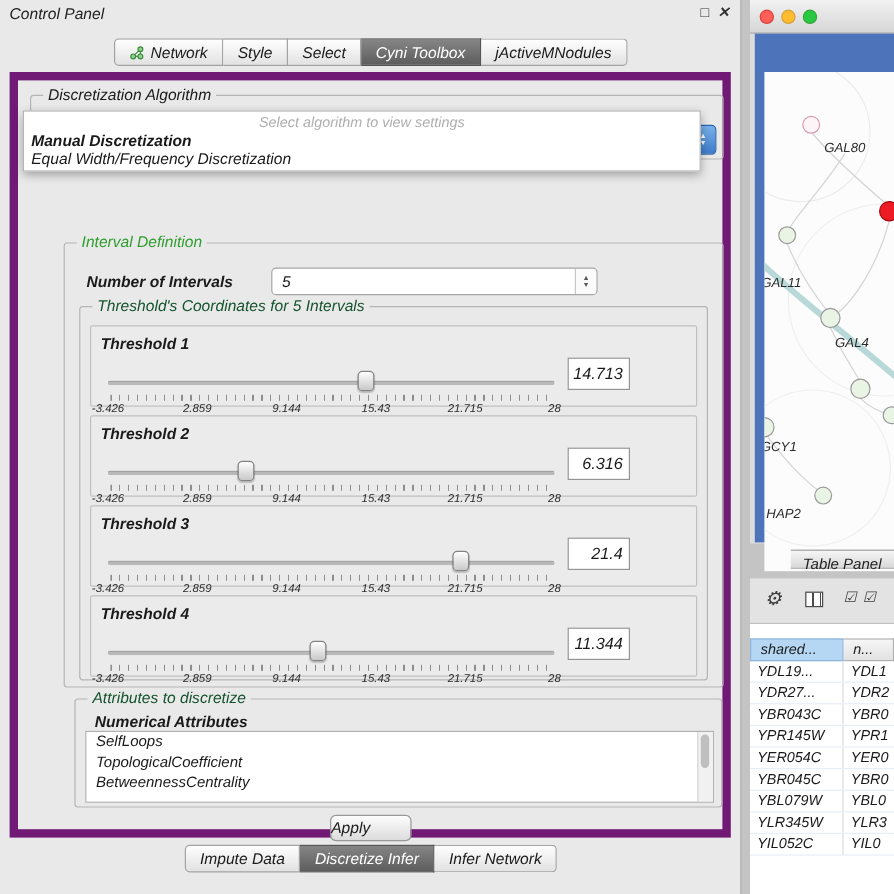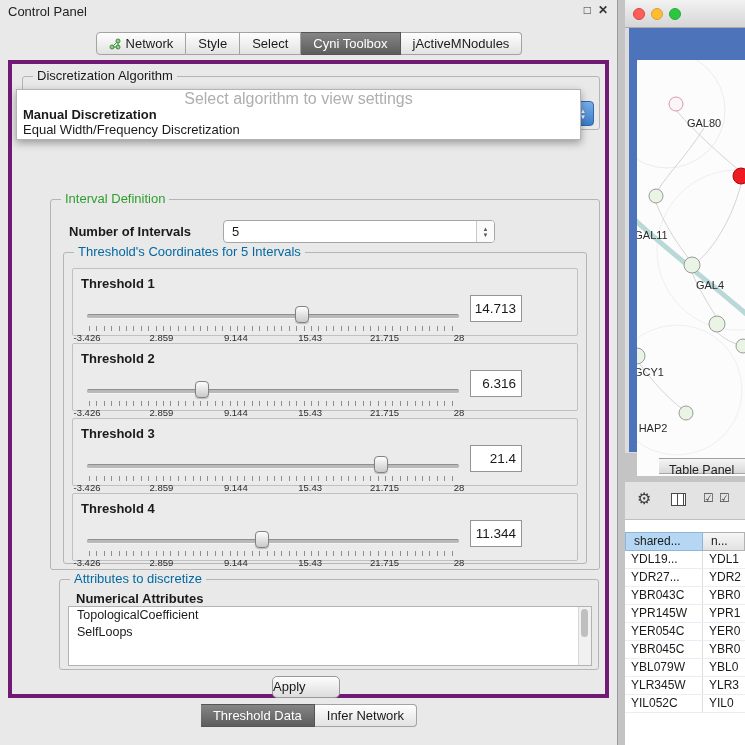--- a/index.html
+++ b/index.html
@@ -1,18 +1,18 @@
 <!DOCTYPE html>
 <html><head>
 <meta charset="utf-8">
 <style>
   html,body{margin:0;padding:0;}
   #app{position:relative;width:745px;height:745px;background:#c8c8c8;
        font-family:"Liberation Sans",sans-serif;color:#1a1a1a;overflow:hidden;}
-  .abs{position:absolute;}
+  .abs{position:absolute;font-style:italic;}
 
   
   #ctrl{left:0;top:0;width:618px;height:745px;background:#e9e9e9;border-right:1px solid #9b9b9b;box-sizing:border-box;}
   #cp-title{left:8px;top:4px;font-size:13px;color:#222;}
   .winicon{top:3px;font-size:12px;color:#333;cursor:pointer;}
   #float-ic{right:26px;}
   #close-ic{right:9px;font-weight:bold;}
 
   
   .tabrow{left:0;width:618px;display:flex;justify-content:center;align-items:center;}
@@ -20,31 +20,31 @@
   #bottabs{top:704px;}
   .tab{height:23px;line-height:22px;padding:0 12px;font-size:13px;
        background:linear-gradient(#fefefe,#e2e2e2);border:1px solid #a3a3a3;border-left:none;
        box-sizing:border-box;display:flex;align-items:center;cursor:pointer;white-space:nowrap;}
   .tab.first{border-left:1px solid #a3a3a3;border-radius:4px 0 0 4px;}
   .tab.last{border-radius:0 4px 4px 0;}
   .tab.sel{background:linear-gradient(#858585,#5d5d5d);color:#fff;border-color:#555;}
   .neticon{margin-right:5px;}
 
   
-  #panel{left:8px;top:60px;width:601px;height:638px;border:4px solid #701a75;background:#e9e9e9;box-sizing:border-box;}
+  #panel{left:8px;top:60px;width:601px;height:638px;border:7px solid #701a75;background:#e9e9e9;box-sizing:border-box;}
 
   .group{position:absolute;border:1px solid #b5b5b5;border-radius:3px;box-sizing:border-box;}
   .gtitle{position:absolute;top:-9px;left:10px;background:#e9e9e9;padding:0 4px;font-size:13px;white-space:nowrap;}
   .gtitle.green{color:#2f9e2f;}
-  .gtitle.blue{color:#0369a1;}
+  .gtitle.blue{color:#14532d;}
 
   
   #dd{left:4px;top:25px;width:563px;height:49px;background:#fff;border:1px solid #b4b4b4;
       box-shadow:0 3px 8px rgba(0,0,0,.35);z-index:40;}
-  #dd .prompt{height:16px;line-height:16px;text-align:center;color:#aeaeae;font-size:16px;margin-top:1px;}
+  #dd .prompt{height:16px;line-height:16px;text-align:center;color:#aeaeae;font-size:12px;margin-top:1px;}
   #dd .opt{height:15px;line-height:15px;padding-left:6px;font-size:13px;cursor:pointer;}
   #dd .opt.bold{font-weight:bold;}
 
   #algo-stepper{left:560px;top:37px;width:22px;height:25px;z-index:10;border-radius:4px;
       background:linear-gradient(#79b0ea,#3d7cc9);border:1px solid #2f66ad;box-sizing:border-box;
       display:flex;flex-direction:column;align-items:center;justify-content:center;color:#fff;font-size:6px;line-height:6px;}
 
   
   .combo{position:absolute;background:#fff;border:1px solid #a6a6a6;border-radius:4px;font-size:13px;
          line-height:21px;padding-left:8px;box-sizing:border-box;cursor:pointer;overflow:hidden;}
@@ -258,34 +258,38 @@
             </div>
           </div>
 
         </div>
       </div>
 
       <div id="attr-group" class="group">
         <span class="gtitle blue">Attributes to discretize</span>
         <div id="attr-head">Numerical Attributes</div>
         <div id="attr-list">
+          <div class="litem">SelfLoops</div>
           <div class="litem">TopologicalCoefficient</div>
-          <div class="litem">SelfLoops</div>
+          <div class="litem">BetweennessCentrality</div>
           <div id="attr-sb">
               <div class="sbthumb"></div>
             </div>
         </div>
       </div>
 
       <div id="apply" class="abs">Apply</div>
     </div>
 
     <div id="bottabs" class="abs tabrow">
+      <div class="tab first">
+          <span>Impute Data</span>
+        </div>
       <div class="tab sel">
-          <span>Threshold Data</span>
+          <span>Discretize Infer</span>
         </div>
       <div class="tab last">
           <span>Infer Network</span>
         </div>
     </div>
   </div>
 
   <div id="rightbg" class="abs"></div>
 
   <div id="netwin" class="abs">

